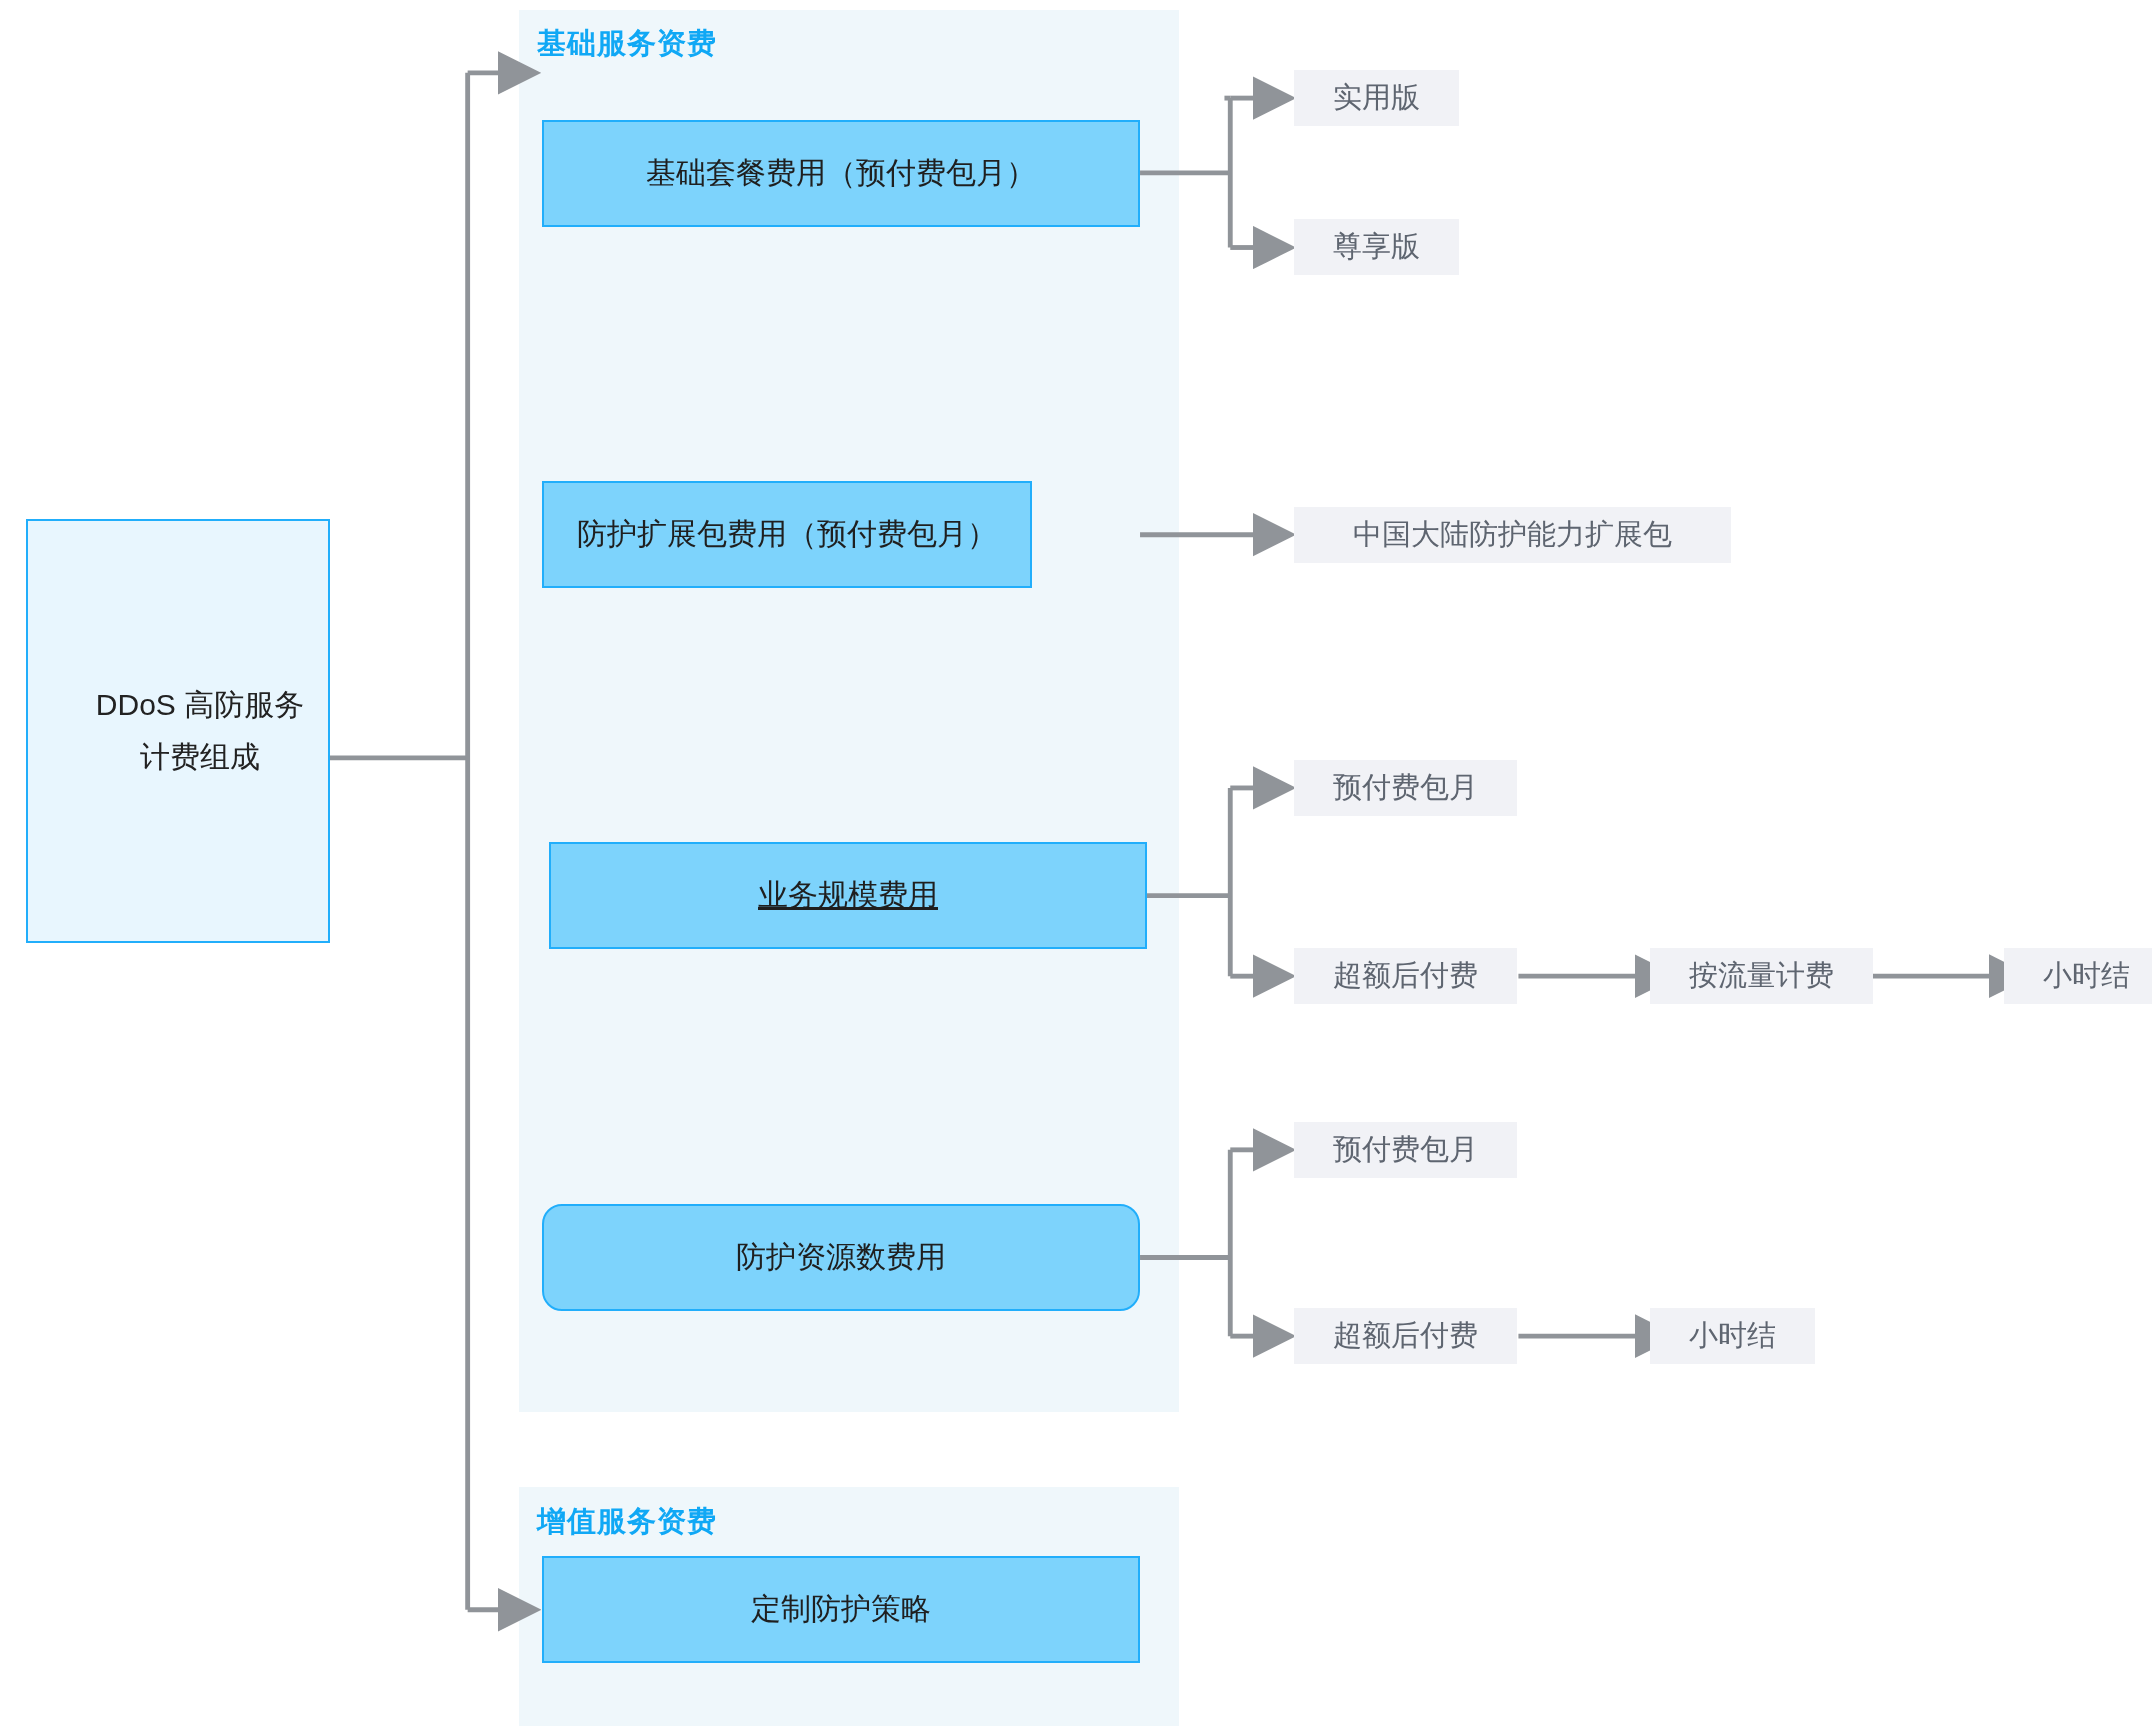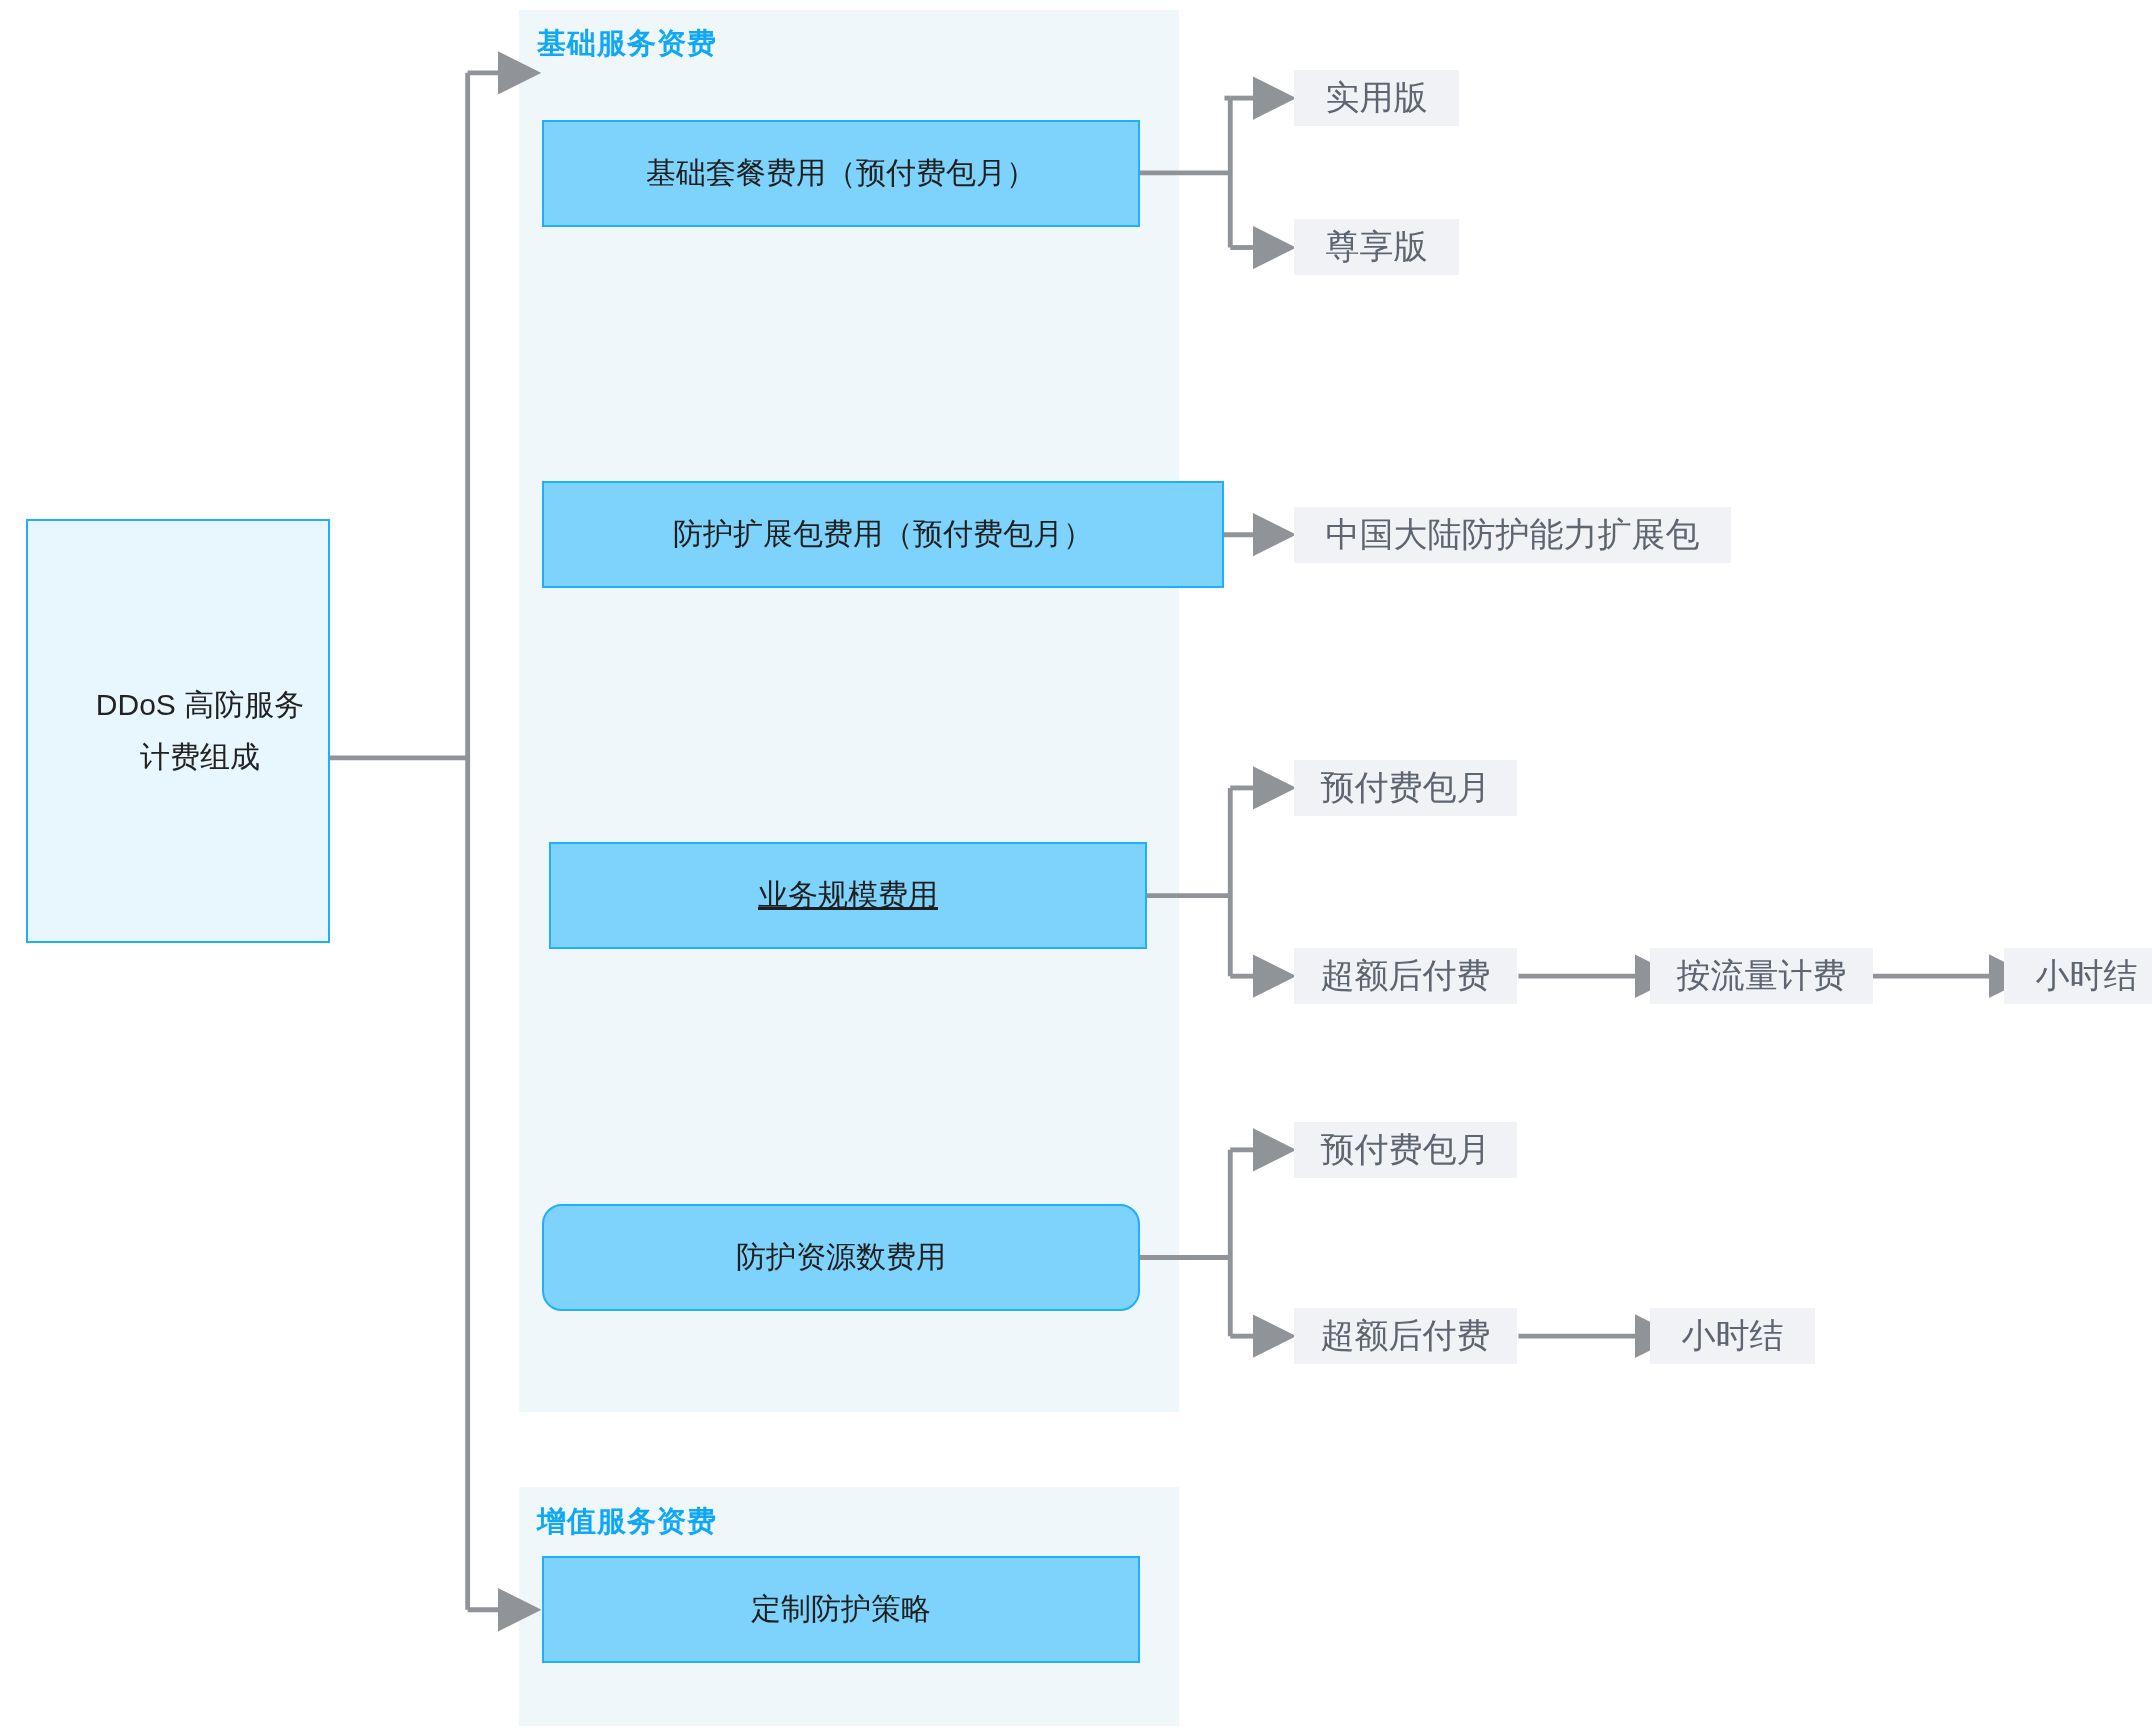--- a/index.html
+++ b/index.html
@@ -54,21 +54,21 @@
     box-sizing: border-box;
     white-space: nowrap;
   }
   .node-leaf {
     position: absolute;
     background: #f1f2f6;
     display: flex;
     align-items: center;
     justify-content: center;
     color: #5e6570;
-    font-size: 34px;
+    font-size: 29px;
     box-sizing: border-box;
     white-space: nowrap;
     padding: 0 13.6px;
   }
   svg.wires {
     position: absolute;
     left: 0;
     top: 0;
     width: 2152px;
     height: 1735px;
@@ -133,21 +133,21 @@
     <span>计费组成</span>
   </div>
 
   <div class="panel-title" style="left:537px; top:24px;">基础服务资费</div>
   <div class="panel-title" style="left:537px; top:1502px;">增值服务资费</div>
 
   <div class="node-main" style="left:542px; top:120px; width:598px; height:107px;">
     <span>基础套餐费用（预付费包月）</span>
   </div>
 
-  <div class="node-main" style="left:542px; top:481px; width:682px; height:107px;">
+  <div class="node-main" style="left:542px; top:481px; width:490px; height:107px;">
     <span>防护扩展包费用（预付费包月）</span>
   </div>
 
   <div class="node-main" style="left:549px; top:842px; width:598px; height:107px;text-decoration:underline;">
     <span>业务规模费用</span>
   </div>
 
   <div class="node-main" style="left:542px; top:1204px; width:598px; height:107px;border-radius:20px;">
     <span>防护资源数费用</span>
   </div>

